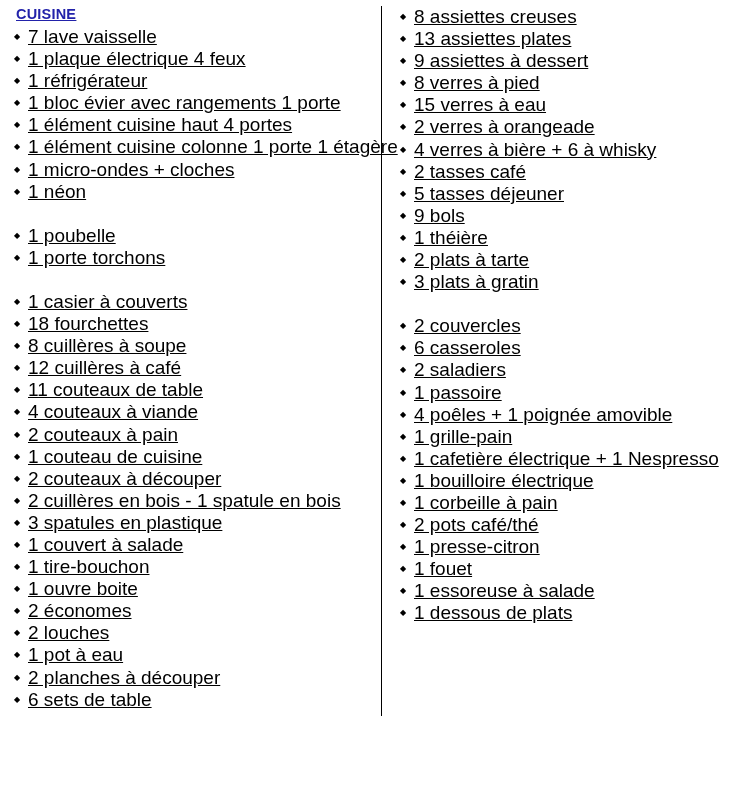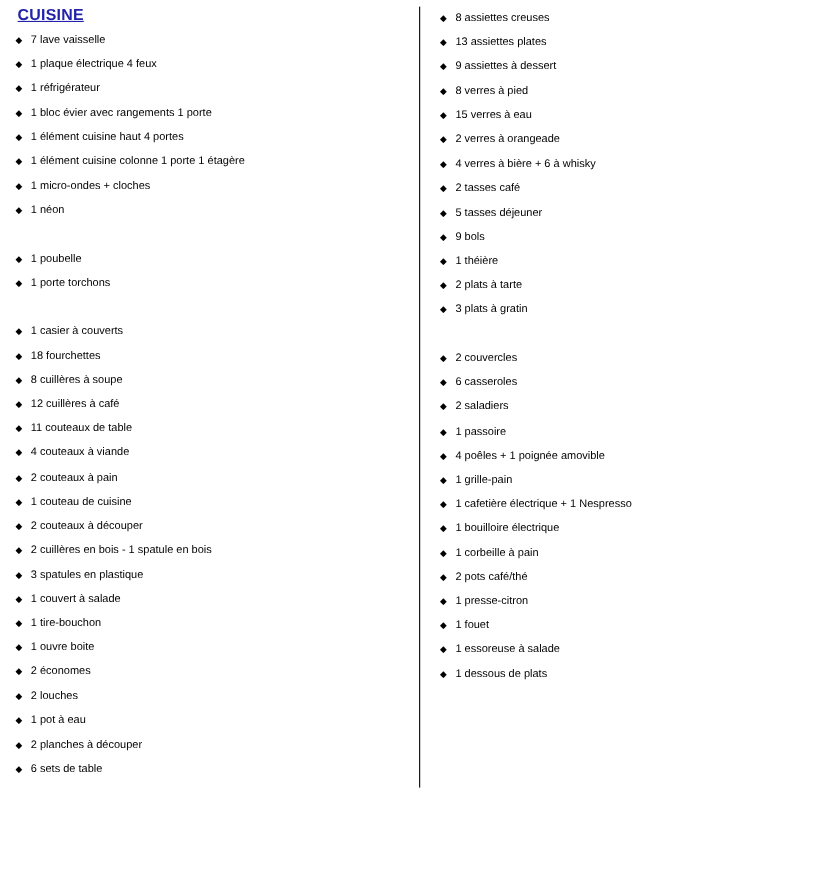--- a/index.html
+++ b/index.html
@@ -14,20 +14,21 @@
     color: #000000;
     position: relative;
     overflow: hidden;
   }
   .page {
     width: 750px;
     height: 678px;
     position: relative;
     box-sizing: border-box;
     padding: 6px 0 12px 0;
+    text-decoration: underline;
   }
   .columns {
     display: flex;
     flex-direction: row;
     align-items: flex-start;
     height: 100%;
   }
   .col-left {
     width: 382px;
     box-sizing: border-box;
@@ -47,21 +48,21 @@
     letter-spacing: 0.2px;
     margin: 0 0 4px 2px;
     text-decoration: underline;
   }
   ul.list {
     list-style: none;
     margin: 0;
     padding: 0;
   }
   ul.list li {
-    font-size: 10px;
+    font-size: 19px;
     line-height: 22.1px;
     white-space: nowrap;
     position: relative;
     padding-left: 14px;
   }
   ul.list li.spacer {
     height: 22px;
     padding-left: 0;
   }
   ul.list li.item::before {

